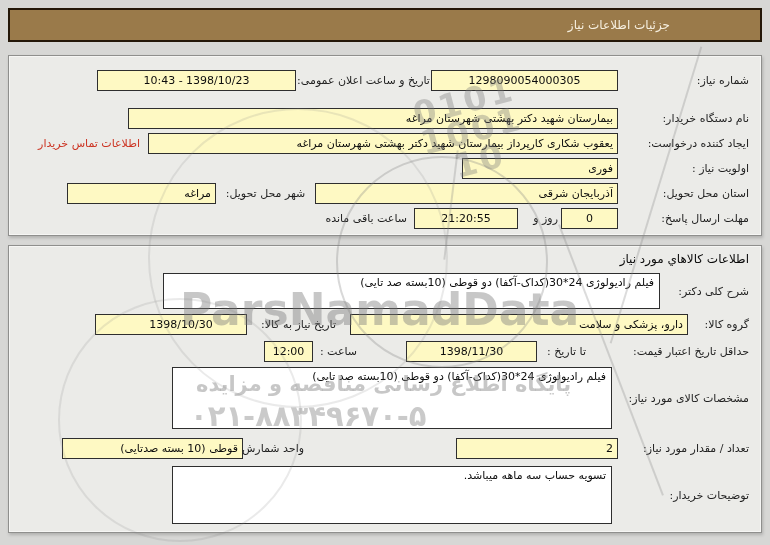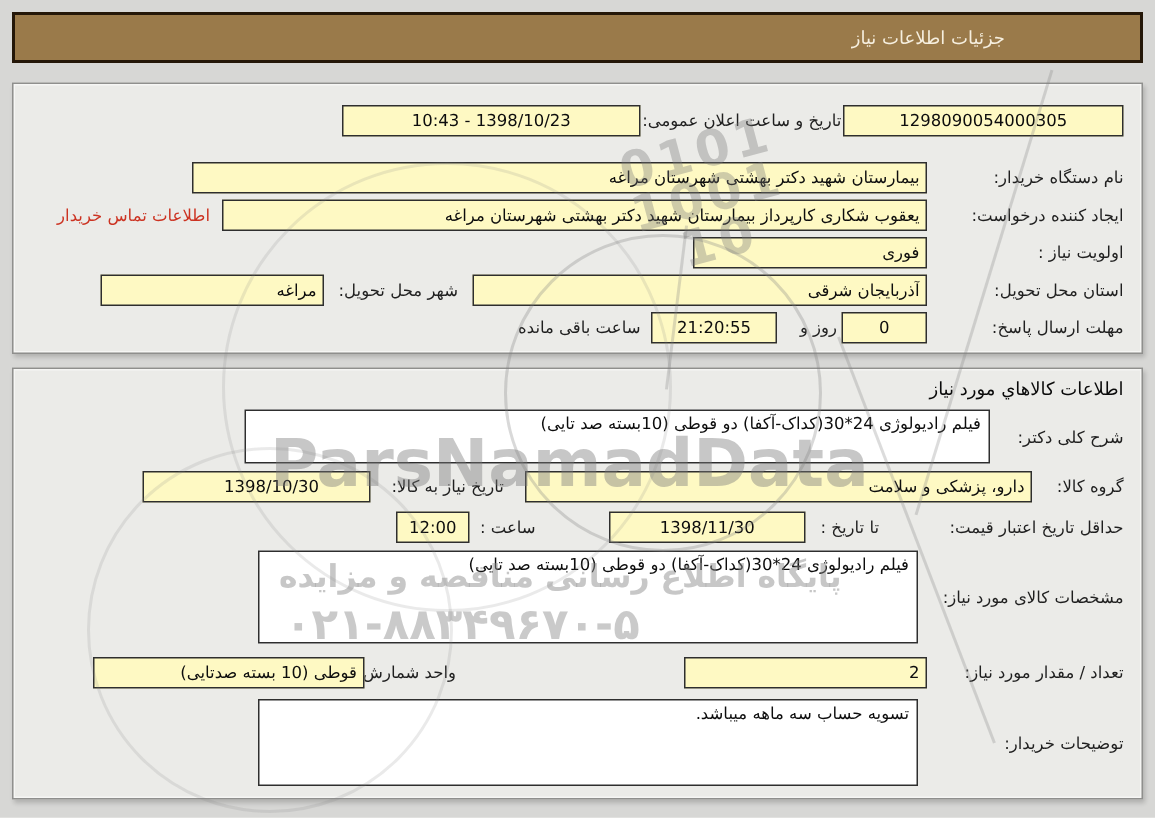--- a/index.html
+++ b/index.html
@@ -67,21 +67,21 @@
   .sec-header { font-weight: normal; font-size: 12px; color: #0a0a0a; margin-top: 6px; height: 18px; }
   
   .wm { position: absolute; inset: 0; pointer-events: none; z-index: 10; overflow: hidden; }
   .wm-brand {
     position: absolute; left: 180px; top: 284px;
     font-size: 44px; font-weight: bold; letter-spacing: 0px;
     color: rgba(122,122,122,0.42); white-space: nowrap;
     direction: ltr;
   }
   .wm-tagline {
-    position: absolute; left: 186px; top: 372px;
+    position: absolute; left: 196px; top: 372px;
     font-size: 21px; font-weight: bold;
     color: rgba(138,138,138,0.48); white-space: nowrap;
   }
   .wm-phone {
     position: absolute; left: 190px; top: 399px;
     font-size: 29px; font-weight: bold; letter-spacing: 5px;
     color: rgba(138,138,138,0.45); white-space: nowrap;
   }
   .wm-logo {
     position: absolute; left: 420px; top: 86px;
@@ -103,20 +103,21 @@
 </head>
 <body>
 
 <div class="title-bar">
   <span>جزئیات اطلاعات نیاز</span>
 </div>
 
 <div class="panel panel1">
 
   <div class="row" style="margin-bottom:17px;">
+    <span class="lbl lbl-r" style="width:131px;">شماره نیاز:</span>
     <input class="box center ltr" style="width: 187px;" readonly="" value="1298090054000305">
     <span class="lbl lbl-l" style="width:135px;">تاریخ و ساعت اعلان عمومی:</span>
     <input class="box center ltr" style="width: 199px;" readonly="" value="10:43 - 1398/10/23">
   </div>
 
   <div class="row" style="margin-bottom:4px;">
     <span class="lbl lbl-r" style="width:131px;">نام دستگاه خریدار:</span>
     <input class="box" style="width: 490px;" readonly="" value="بیمارستان شهید دکتر بهشتی شهرستان مراغه">
   </div>
 
@@ -135,21 +136,21 @@
     <span class="lbl lbl-r" style="width:131px;">استان محل تحویل:</span>
     <input class="box" style="width: 303px;" readonly="" value="آذربایجان شرقی">
     <span class="lbl lbl-l" style="width:99px;">شهر محل تحویل:</span>
     <input class="box" style="width: 149px;" readonly="" value="مراغه">
   </div>
 
   <div class="row">
     <span class="lbl lbl-r" style="width:131px;">مهلت ارسال پاسخ:</span>
     <input class="box center ltr" style="width: 57px;" readonly="" value="0">
     <span class="lbl" style="margin-right:3px; width:38px;">روز و</span>
-    <input class="box center ltr" style="width: 84px; margin-right: 2px;" readonly="" value="21:20:55">
+    <input class="box center ltr" style="width: 104px; margin-right: 2px;" readonly="" value="21:20:55">
     <span class="lbl" style="margin-right:7px;">ساعت باقی مانده</span>
   </div>
 
 </div>
 
 <div class="panel panel2">
 
   <div class="sec-header">اطلاعات کالاهاي مورد نیاز</div>
 
   <div class="row-tall" style="margin-top:3px; height:36px;">

